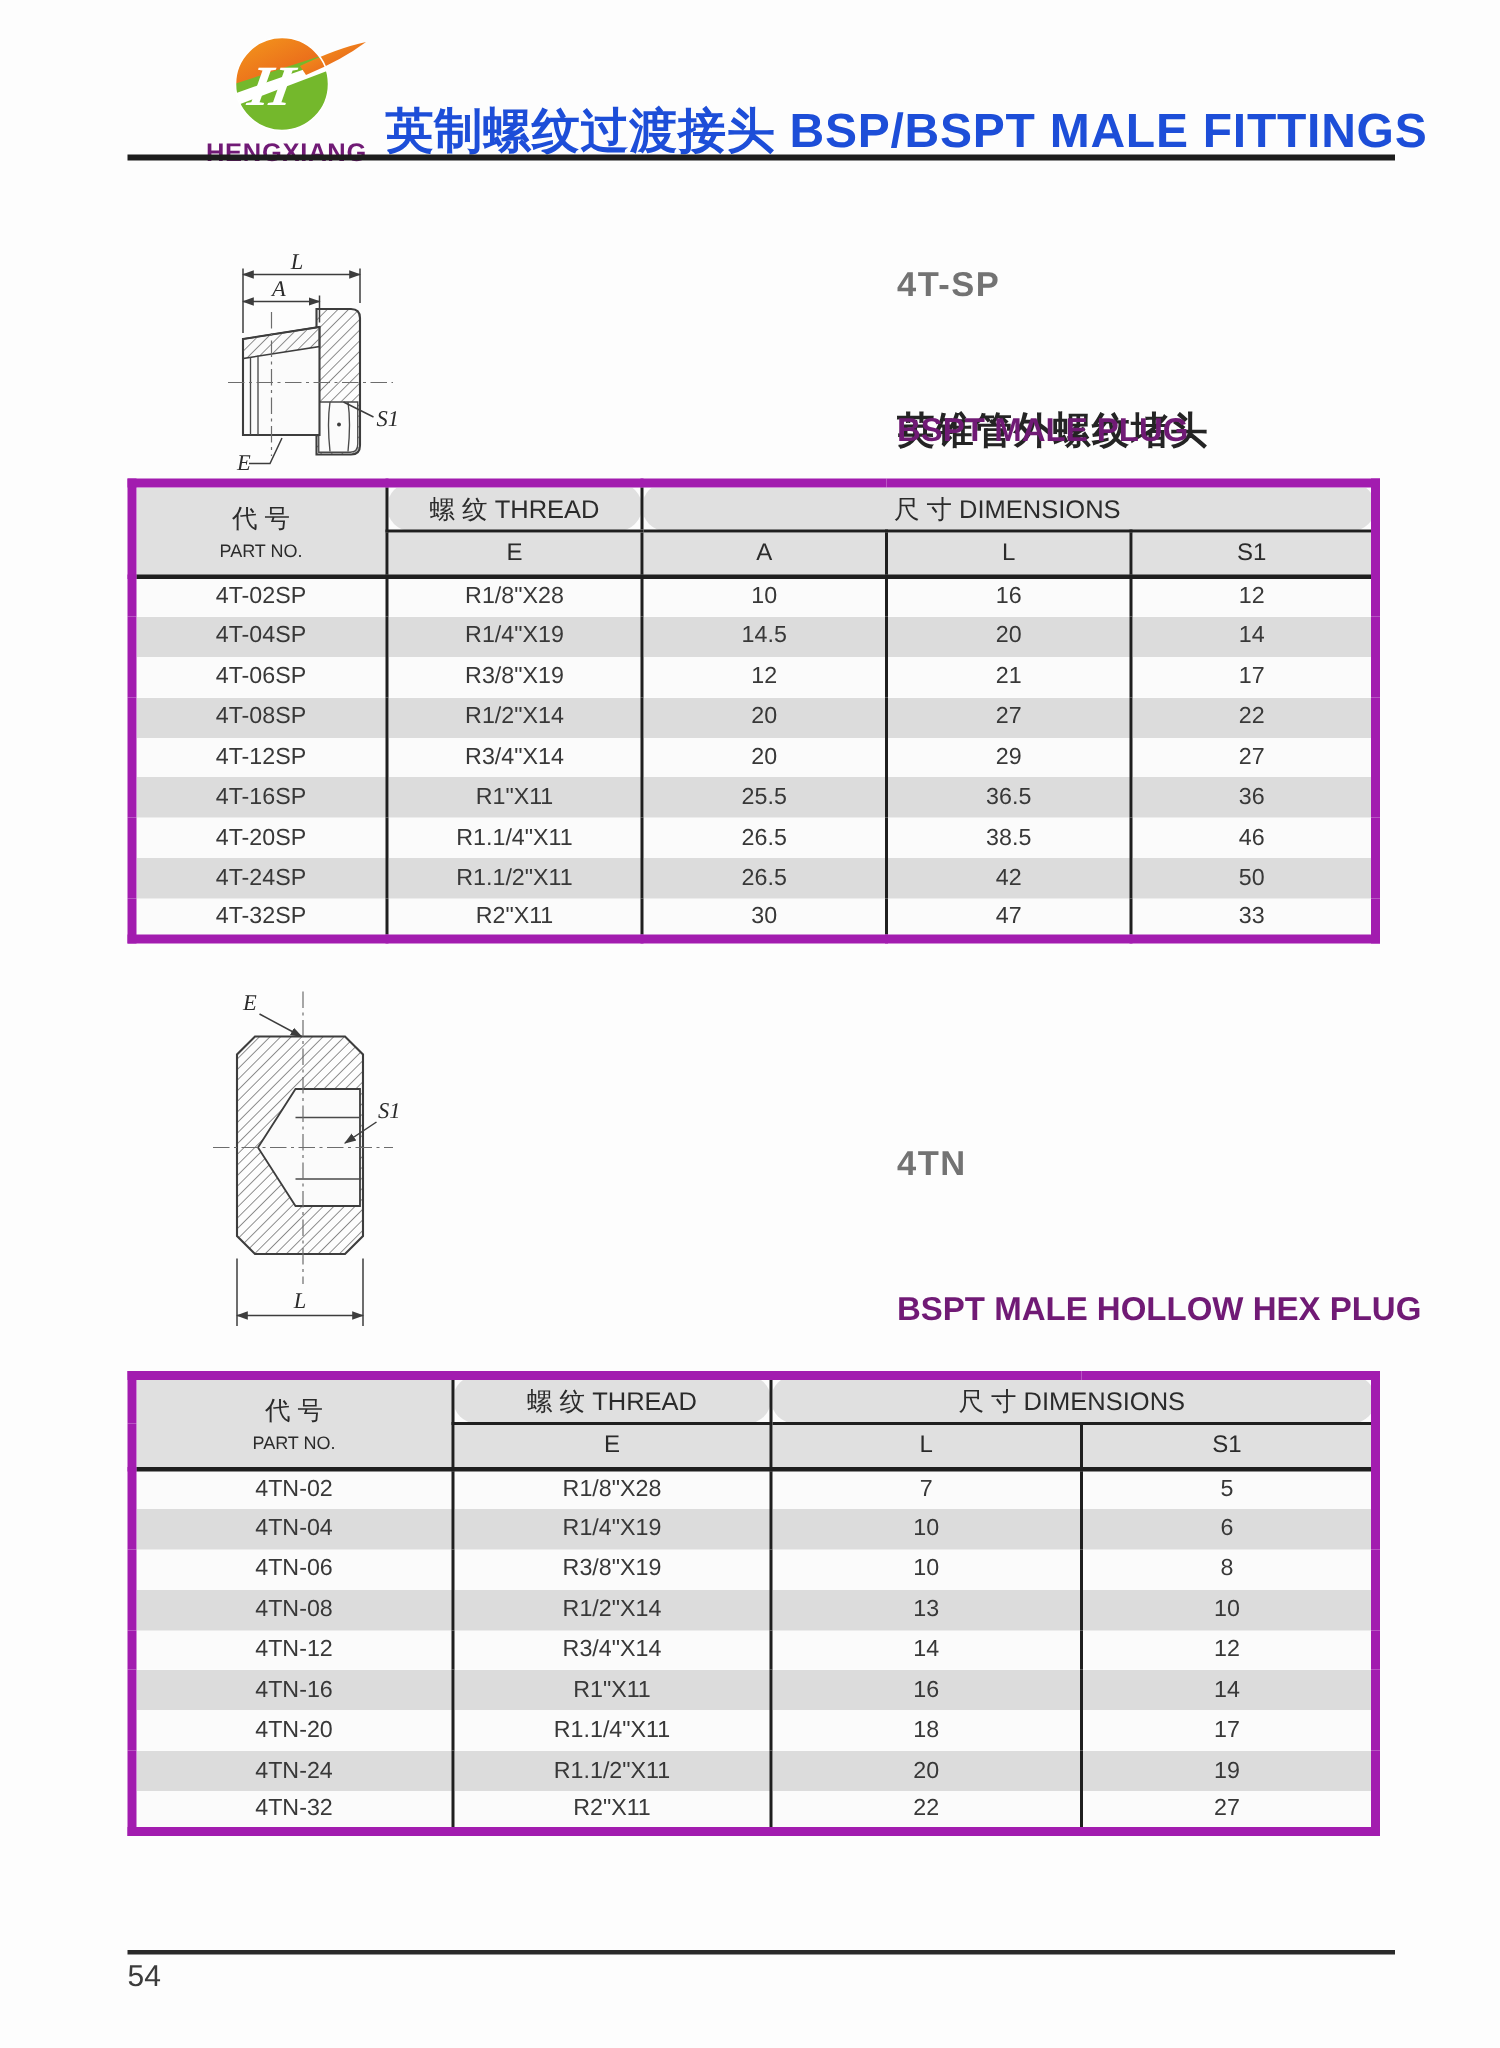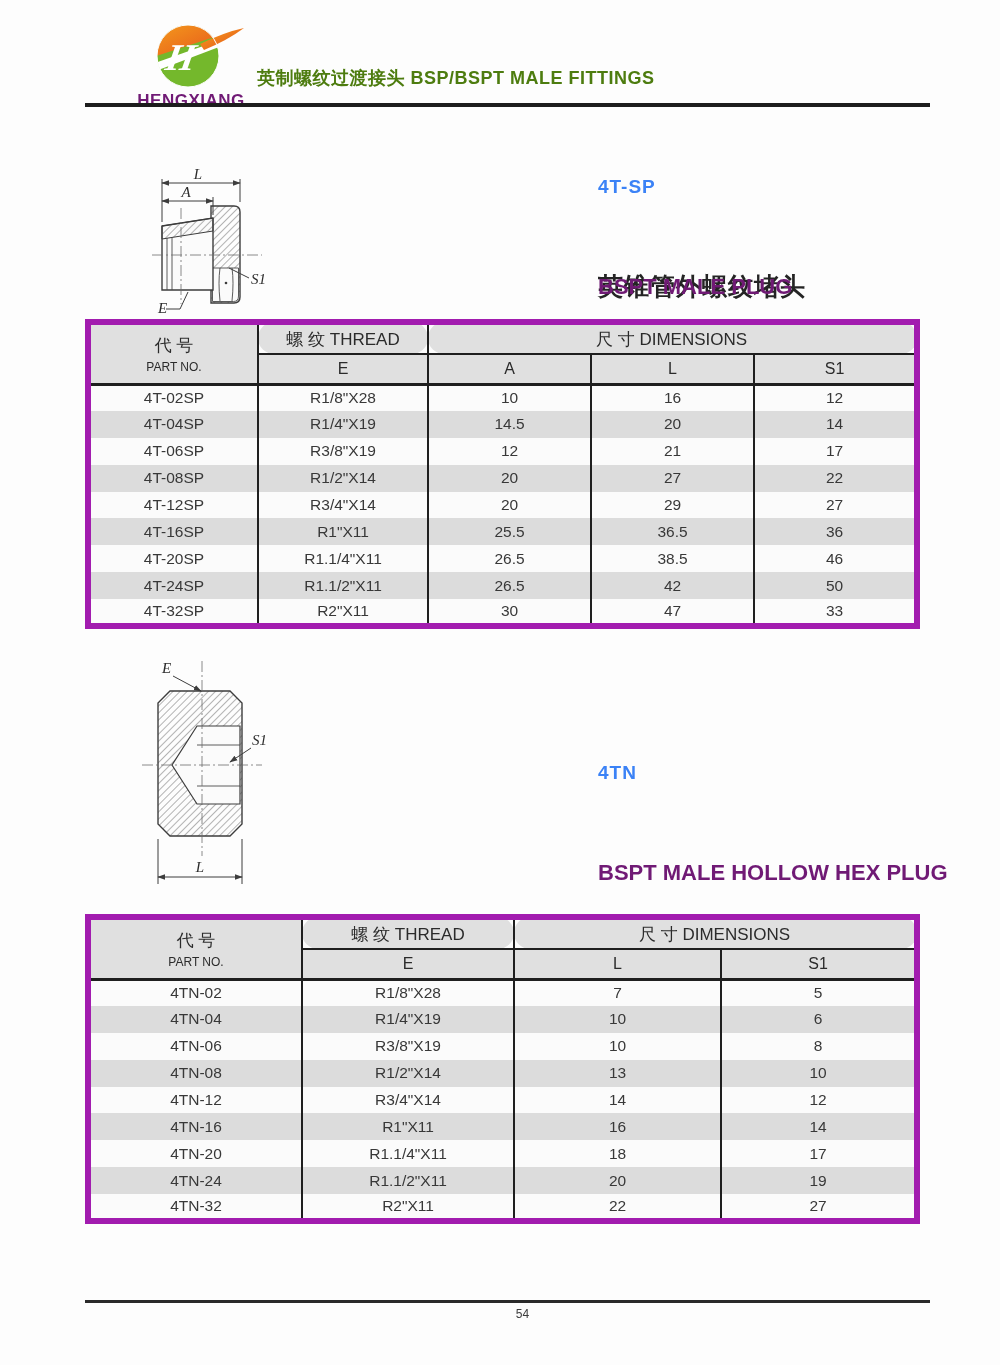--- a/index.html
+++ b/index.html
@@ -7,25 +7,25 @@
   body {
     width:1000px; height:1365px;
     font-family:"Liberation Sans", sans-serif;
     color:#2e2e2e;
   }
   .page { position:relative; width:1000px; height:1365px; background:#fdfdfd; overflow:hidden; }
 
   
   .brand-block { position:absolute; left:130px; top:18px; width:122px; text-align:center; }
   .brand-name { font-size:17px; font-weight:bold; letter-spacing:0.5px; color:#701a75; margin-top:-3px; }
-  .page-title { position:absolute; left:257px; top:66px; font-size:18px; font-weight:bold; color:#4d7c0f; letter-spacing:0.5px; white-space:nowrap; }
+  .page-title { position:absolute; left:257px; top:66px; font-size:32px; font-weight:bold; color:#1d4ed8; letter-spacing:0.5px; white-space:nowrap; }
   .header-rule { position:absolute; left:85px; top:103px; width:845px; height:4px; background:#1d1d1d; }
 
   
-  .sec-code { position:absolute; left:598px; font-size:19px; font-weight:bold; color:#3b82f6; letter-spacing:1px; }
+  .sec-code { position:absolute; left:598px; font-size:23px; font-weight:bold; color:#737373; letter-spacing:1px; }
   .sec-zh   { position:absolute; left:598px; font-size:25px; font-weight:bold; color:#242424; letter-spacing:1px; white-space:nowrap;margin-top:28px; }
   .sec-en   { position:absolute; left:598px; font-size:22px; font-weight:bold; color:#701a75; white-space:nowrap; }
 
   
   table.spec {
     position:absolute; left:85px; width:829px;
     border-collapse:collapse; table-layout:fixed;
     border:6px solid #a21caf; background:#fcfcfc;
     text-align:center;
   }
@@ -50,21 +50,21 @@
   #diagram-4tsp { left:150px; top:168px; }
   #diagram-4tn  { left:140px; top:653px; }
   .dim-label { font-family:"Liberation Serif", serif; font-style:italic; font-size:15px; fill:#2c2c2c; }
   .dline { stroke:#3d3d3d; stroke-width:1; fill:none; }
   .outline { stroke:#3d3d3d; stroke-width:1.4; }
   .cline { stroke:#6d6d6d; stroke-width:0.8; fill:none; stroke-dasharray:11 3 2 3; }
   .facet { stroke:#4a4a4a; stroke-width:0.9; fill:none; }
 
   
   .footer-rule { position:absolute; left:85px; top:1300px; width:845px; height:3px; background:#2a2a2a; }
-  .page-number { position:absolute; left:100px; top:1307px; width:845px; text-align:center; font-size:12px; color:#3c3c3c; }
+  .page-number { position:absolute; left:85px; top:1307px; width:845px; text-align:left; font-size:20px; color:#3c3c3c; }
 </style>
 </head>
 <body>
 
 <div class="page">
 
   <div class="brand-block">
     <svg width="122" height="72" viewBox="0 0 122 72">
       <defs>
         <linearGradient id="lgo" x1="0" y1="0" x2="1" y2="1">

